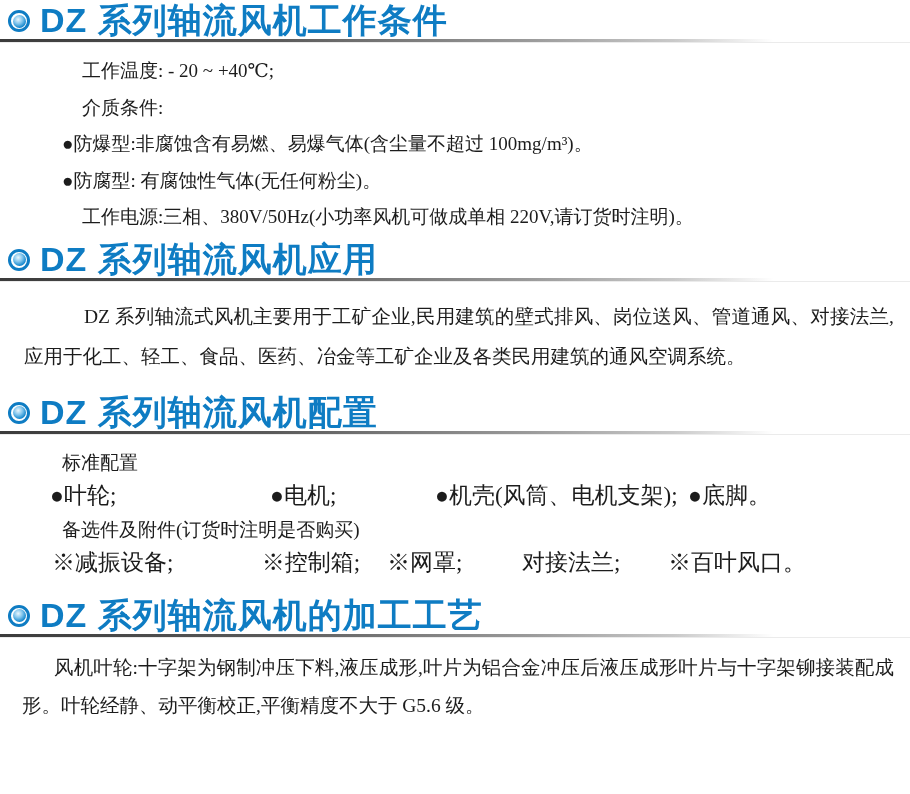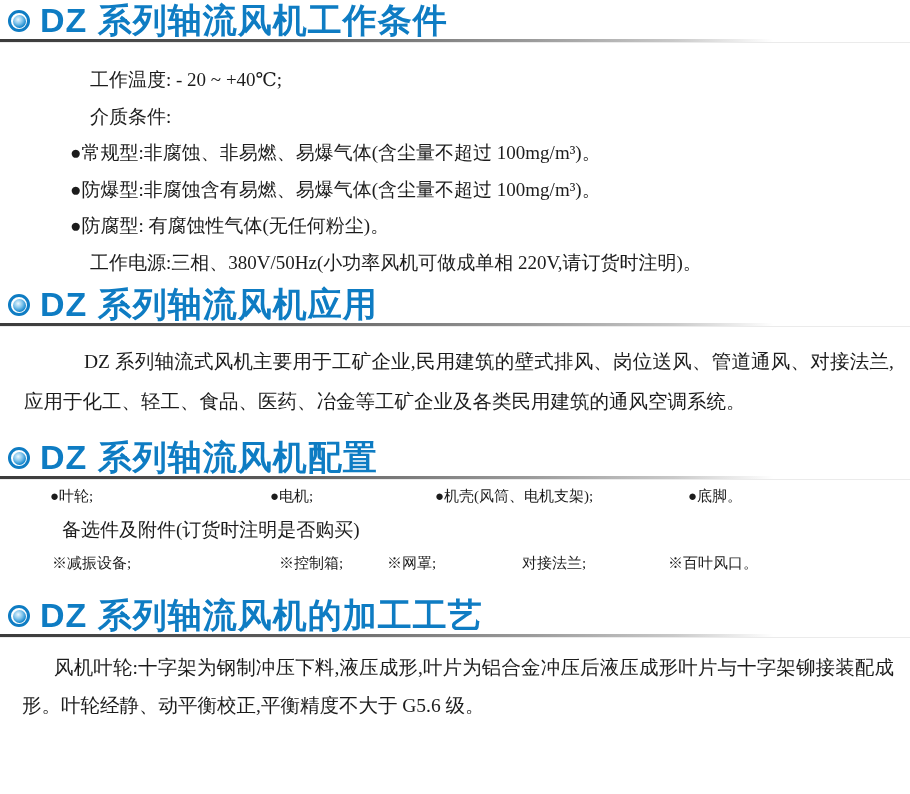--- a/index.html
+++ b/index.html
@@ -36,21 +36,21 @@
     width:13px; height:13px; border-radius:50%;
     background:radial-gradient(circle at 40% 35%, #eaf6fd 0%, #7fc4ec 38%, #1286cd 72%, #0b6bb0 100%);
   }
   .rule {
     height:3px; margin-top:2px;
     background:linear-gradient(to right, #3b3b3b 0%, #5a5a5a 30%, #9a9a9a 58%, #c9c9c9 74%, rgba(201,201,201,0) 85%);
     box-shadow:0 1px 0 rgba(0,0,0,0.08);
   }
 
   
-  .body-wc { margin-top:20px;padding-left:8px; }
+  .body-wc { margin-top:11px; }
   .ln { margin:0; font-size:19px; line-height:36.5px; white-space:nowrap; }
   .ind-a { padding-left:82px; }
   .ind-b { padding-left:62px; }
 
   
   .sec { margin-top:0; }
   .gap-1 { margin-top:8px; }
   .gap-2 { margin-top:20px; }
   .para-app {
     margin:16px 16px 18px 24px;
@@ -61,21 +61,21 @@
   .para-proc {
     margin:12px 16px 0 22px;
     font-size:19.5px; line-height:38px;
     text-indent:32px;
     text-align:justify;
   }
 
   
   .cfg-label { margin:0; padding-left:62px; font-size:19px; line-height:33px; white-space:nowrap; }
   .cfg-label.first { margin-top:12px; }
-  .row { margin:0; font-size:15px; line-height:34px; white-space:nowrap; }
+  .row { margin:0; font-size:23px; line-height:34px; white-space:nowrap; }
   .row .item { display:inline-block; }
   .row-std { padding-left:50px; }
   .row-std .item:nth-child(1){ width:220px; }
   .row-std .item:nth-child(2){ width:165px; }
   .row-std .item:nth-child(3){ width:253px; }
   .row-opt { padding-left:52px; }
   .row-opt .item:nth-child(1){ width:183px; }
   .row-opt .item:nth-child(2){ width:152px;text-align:center; }
   .row-opt .item:nth-child(3){ width:135px; }
   .row-opt .item:nth-child(4){ width:146px; }
@@ -89,21 +89,20 @@
     <div class="hdr">
       <span class="bullseye">
           <span class="core"></span>
         </span>
       <h2 class="sec-title">DZ 系列轴流风机工作条件</h2>
     </div>
     <div class="rule"></div>
     <div class="body-wc">
       <p class="ln ind-a">工作温度: - 20 ~ +40℃;</p>
       <p class="ln ind-a">介质条件:</p>
-      <p class="ln ind-b">●常规型:非腐蚀、非易燃、易爆气体(含尘量不超过 100mg/m³)。</p>
       <p class="ln ind-b">●防爆型:非腐蚀含有易燃、易爆气体(含尘量不超过 100mg/m³)。</p>
       <p class="ln ind-b">●防腐型: 有腐蚀性气体(无任何粉尘)。</p>
       <p class="ln ind-a">工作电源:三相、380V/50Hz(小功率风机可做成单相 220V,请订货时注明)。</p>
     </div>
   </section>
 
   <section class="sec gap-1">
     <div class="hdr">
       <span class="bullseye">
           <span class="core"></span>
@@ -115,20 +114,21 @@
   </section>
 
   <section class="sec gap-2">
     <div class="hdr">
       <span class="bullseye">
           <span class="core"></span>
         </span>
       <h2 class="sec-title">DZ 系列轴流风机配置</h2>
     </div>
     <div class="rule"></div>
+    <p class="cfg-label first">标准配置</p>
     <p class="row row-std">
       <span class="item">●叶轮;</span><span class="item">●电机;</span><span class="item">●机壳(风筒、电机支架);</span><span class="item">●底脚。</span>
     </p>
     <p class="cfg-label">备选件及附件(订货时注明是否购买)</p>
     <p class="row row-opt">
       <span class="item">※减振设备;</span><span class="item">※控制箱;</span><span class="item">※网罩;</span><span class="item">对接法兰;</span><span class="item">※百叶风口。</span>
     </p>
   </section>
 
   <section class="sec gap-2">

